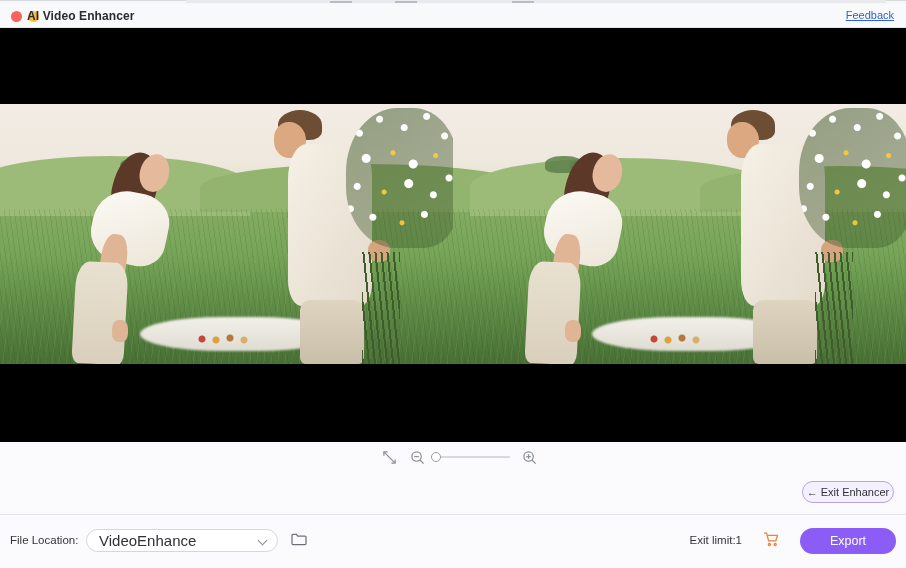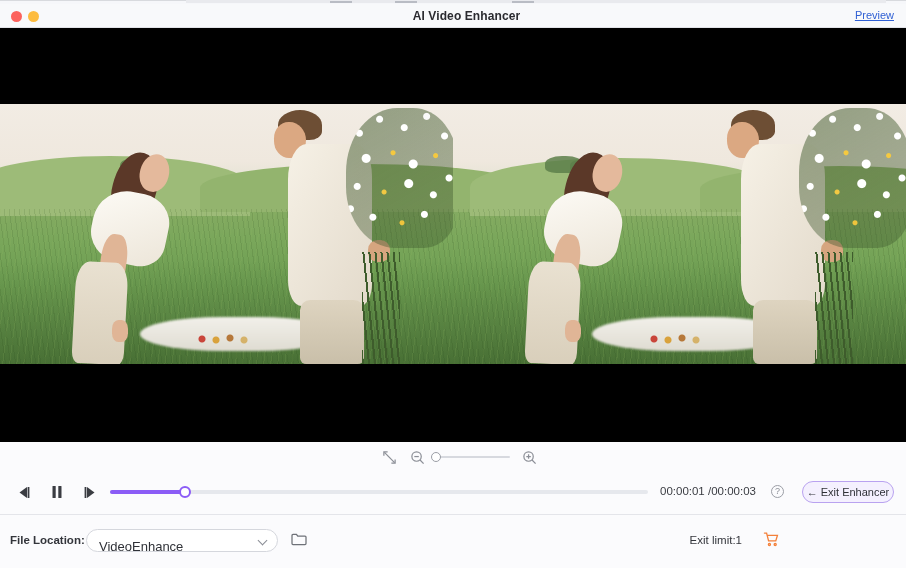--- a/index.html
+++ b/index.html
@@ -56,21 +56,21 @@
     border-radius: 50%;
   }
   .traffic.red    { left: 11px; background: #fc625d; }
   .traffic.yellow { left: 28px; background: #fdbc40; }
 
   .win-title {
     position: absolute;
     top: 0; left: 0;
     width: 906px; height: 24px;
     line-height: 24px;
-    text-align: center;
+    text-align: left;
     font-size: 12px;
     font-weight: bold;
     color: #2b2b30;
     letter-spacing: 0.1px;
     padding-left: 27px;
   }
 
   .feedback-link {
     position: absolute;
     top: 5px; right: 12px;
@@ -387,36 +387,35 @@
     top: 514px; left: 0;
     width: 906px; height: 54px;
     background: #fbfbfd;
     border-top: 1px solid #e4e5ea;
   }
   .file-label {
     position: absolute;
     left: 10px; top: 19px;
     font-size: 11.5px;
     color: #33353b;
-    font-weight: bold;
   }
   .dropdown {
     position: absolute;
     left: 86px; top: 14px;
     width: 192px; height: 23px;
     border: 1px solid #d5d7dd;
     border-radius: 11.5px;
     background: #ffffff;
     cursor: pointer;
   }
   .dd-text {
     position: absolute;
-    left: 12px; top: 6px;
+    left: 12px; top: 0;
     line-height: 21px;
-    font-size: 13px;
+    font-size: 15px;
     color: #2f3137;
   }
   .dd-caret {
     position: absolute;
     right: 11px; top: 7px;
     width: 7px; height: 7px;
     border-right: 1.4px solid #8a8d95;
     border-bottom: 1.4px solid #8a8d95;
     transform: rotate(45deg);
   }
@@ -463,21 +462,21 @@
   <div class="bg-strip"></div>
   <div class="bg-strip-dark"></div>
   <div class="bg-tick" style="left:330px"></div>
   <div class="bg-tick" style="left:395px"></div>
   <div class="bg-tick" style="left:512px"></div>
 
   <div class="titlebar">
     <div class="traffic red"></div>
     <div class="traffic yellow"></div>
     <div class="win-title">AI Video Enhancer</div>
-    <div class="feedback-link">Preview</div>
+    <div class="feedback-link">Feedback</div>
   </div>
 
   <div class="stage">
     <div class="panes">
 
       <div class="pane left">
         <div class="scene">
           <div class="hill h1"></div>
           <div class="hill h2"></div>
 
@@ -568,49 +567,20 @@
       <div class="icon-btn">
         <svg width="15" height="15" viewBox="0 0 16 16" fill="none" stroke="currentColor" stroke-width="1.3">
           <circle cx="7" cy="7" r="5"></circle>
             <path d="M10.7 10.7L14.5 14.5"></path>
             <path d="M4.6 7h4.8M7 4.6v4.8"></path>
         </svg>
       </div>
     </div>
   </div>
 
-  <div class="transport">
-
-    <div class="tp-btn tp-prev">
-      <svg width="16" height="13" viewBox="0 0 16 13" fill="#3a3c42">
-        <path d="M11 1L3.5 6.5 11 12z"></path>
-          <rect x="11.6" y="1" width="1.8" height="11"></rect>
-      </svg>
-    </div>
-    <div class="tp-btn tp-play">
-      <svg width="14" height="14" viewBox="0 0 14 14" fill="#3a3c42">
-        <rect x="2.5" y="1" width="3.2" height="12" rx="0.6"></rect>
-        <rect x="8.3" y="1" width="3.2" height="12" rx="0.6"></rect>
-      </svg>
-    </div>
-    <div class="tp-btn tp-next">
-      <svg width="16" height="13" viewBox="0 0 16 13" fill="#3a3c42">
-        <rect x="2.6" y="1" width="1.8" height="11"></rect>
-          <path d="M5 1l7.5 5.5L5 12z"></path>
-      </svg>
-    </div>
-
-    <div class="prog-track">
-      <div class="prog-fill" id="progFill" style="width: 14%;"></div>
-      <div class="prog-knob" id="progKnob" style="left: 14%;"></div>
-    </div>
-
-    <div class="time-label">00:00:01 /00:00:03</div>
-    <div class="help-icon">?</div>
-  </div>
 
   <div class="exit-preview">
     <span>←</span>
     <span>Exit Enhancer</span>
   </div>
 
   <div class="bottombar">
 
     <div class="file-label">File Location:</div>
 
@@ -628,15 +598,16 @@
     <div class="trial-text">Exit limit:1</div>
 
     <div class="cart-icon">
       <svg width="17" height="17" viewBox="0 0 18 18" fill="none" stroke="currentColor" stroke-width="1.4" stroke-linecap="round">
         <path d="M1.5 2.2h2.3l2.1 8.3h7.6l1.8-5.9H4.6"></path>
         <circle cx="6.8" cy="14.3" r="1.1"></circle>
           <circle cx="12.9" cy="14.3" r="1.1"></circle>
       </svg>
     </div>
 
+    <button class="export-btn">Export</button>
   </div>
 
 </div>
 
 </body></html>

